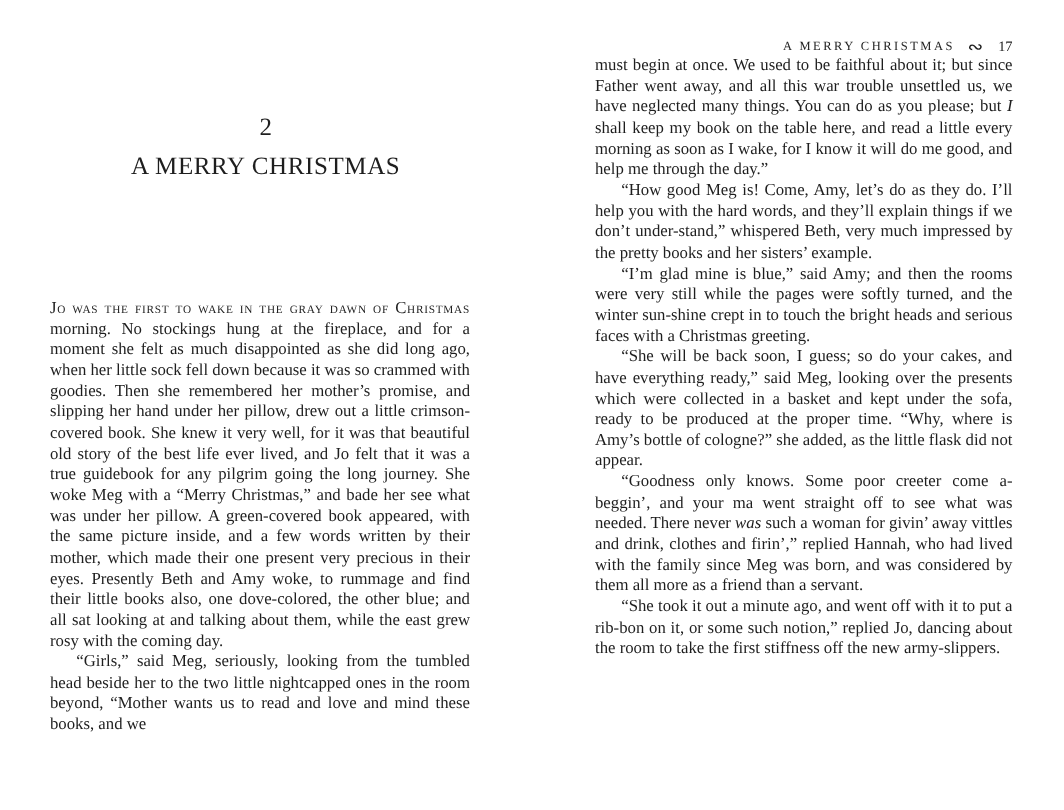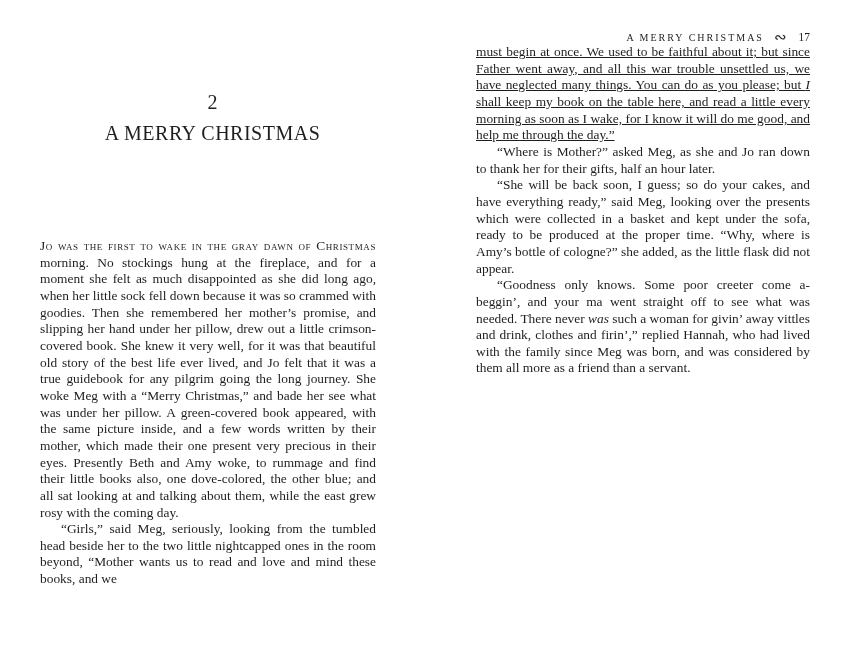--- a/index.html
+++ b/index.html
@@ -10,21 +10,21 @@
   .page-right { left:425px; width:426px; }
   .chapter-num { position:absolute; top:91px; left:0; width:425px; text-align:center;
                  font-size:20px; }
   .chapter-title { position:absolute; top:122px; left:0; width:425px; text-align:center;
                    font-size:20px; letter-spacing:0.5px; }
   .text-block { position:absolute; font-size:13.4px; line-height:16.65px; text-align:justify; }
   .left-text { top:238px; left:40px; width:336px; }
   .right-text { top:44px; left:51px; width:334px; }
   .text-block p { margin:0; text-indent:21px; text-align:justify; }
   .text-block p.first { text-indent:0; }
-  .text-block p.cont { text-indent:0;text-decoration:underline; }
+  .text-block p.cont { text-indent:0; }
   .sc { font-variant:small-caps; letter-spacing:0.6px;font-family:Liberation Serif, serif; }
   .running-head { position:absolute; top:28px; right:41px; font-size:10px; letter-spacing:2px;
                   display:flex; align-items:center; gap:10px; }
   .running-head .flourish { font-size:15px; letter-spacing:0; }
   .running-head .pnum { font-size:11.5px; letter-spacing:0; margin-left:2px; }
   em { font-style:italic; }
 </style>
 </head>
 <body>
 
@@ -38,17 +38,19 @@
 </div>
 
 <div class="page page-right">
   <div class="running-head">
     <span>A MERRY CHRISTMAS</span>
     <span class="flourish">∾</span>
     <span class="pnum">17</span>
   </div>
   <div class="text-block right-text">
     <p class="cont"><span>must begin at once. We used to be faithful about it; but since Father went away, and all this war trouble unsettled us, we have neglected many things. You can do as you please; but </span><em>I</em><span> shall keep my book on the table here, and read a little every morning as soon as I wake, for I know it will do me good, and help me through the day.”</span></p>
-    <p>“Where is Mother?” asked Meg, as she and Jo ran down to thank her for their gifts, half an hour later.</p>
+    <p>“How good Meg is! Come, Amy, let’s do as they do. I’ll help you with the hard words, and they’ll explain things if we don’t under-stand,” whispered Beth, very much impressed by the pretty books and her sisters’ example.</p>
+    <p>“I’m glad mine is blue,” said Amy; and then the rooms were very still while the pages were softly turned, and the winter sun-shine crept in to touch the bright heads and serious faces with a Christmas greeting.</p>
     <p>“She will be back soon, I guess; so do your cakes, and have everything ready,” said Meg, looking over the presents which were collected in a basket and kept under the sofa, ready to be produced at the proper time. “Why, where is Amy’s bottle of cologne?” she added, as the little flask did not appear.</p>
     <p><span>“Goodness only knows. Some poor creeter come a-beggin’, and your ma went straight off to see what was needed. There never </span><em>was</em><span> such a woman for givin’ away vittles and drink, clothes and firin’,” replied Hannah, who had lived with the family since Meg was born, and was considered by them all more as a friend than a servant.</span></p>
+    <p>“She took it out a minute ago, and went off with it to put a rib-bon on it, or some such notion,” replied Jo, dancing about the room to take the first stiffness off the new army-slippers.</p>
   </div>
 </div>
 
 </body></html>

